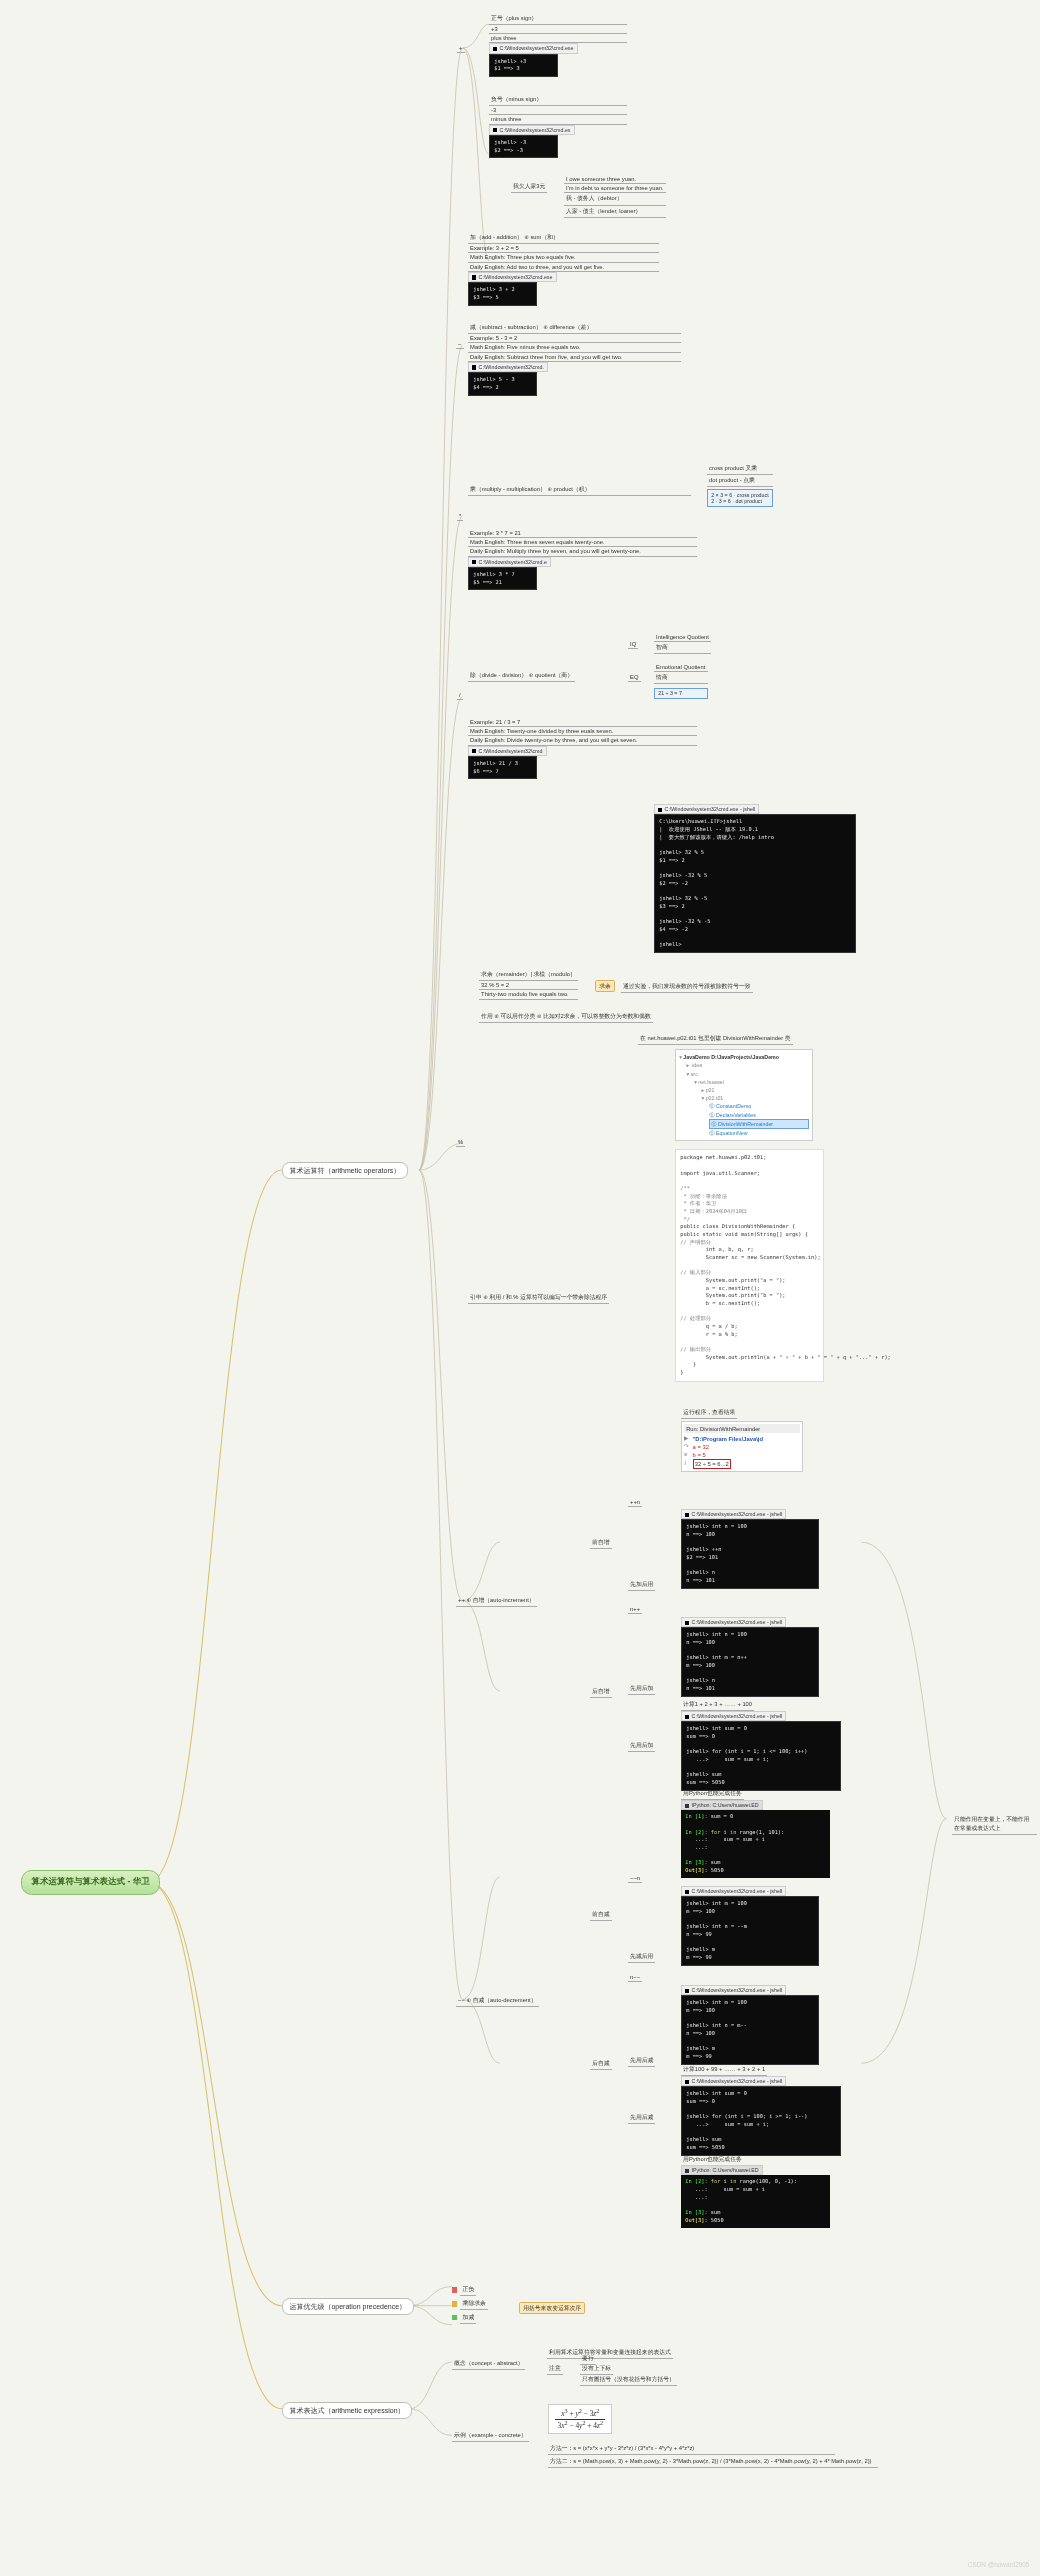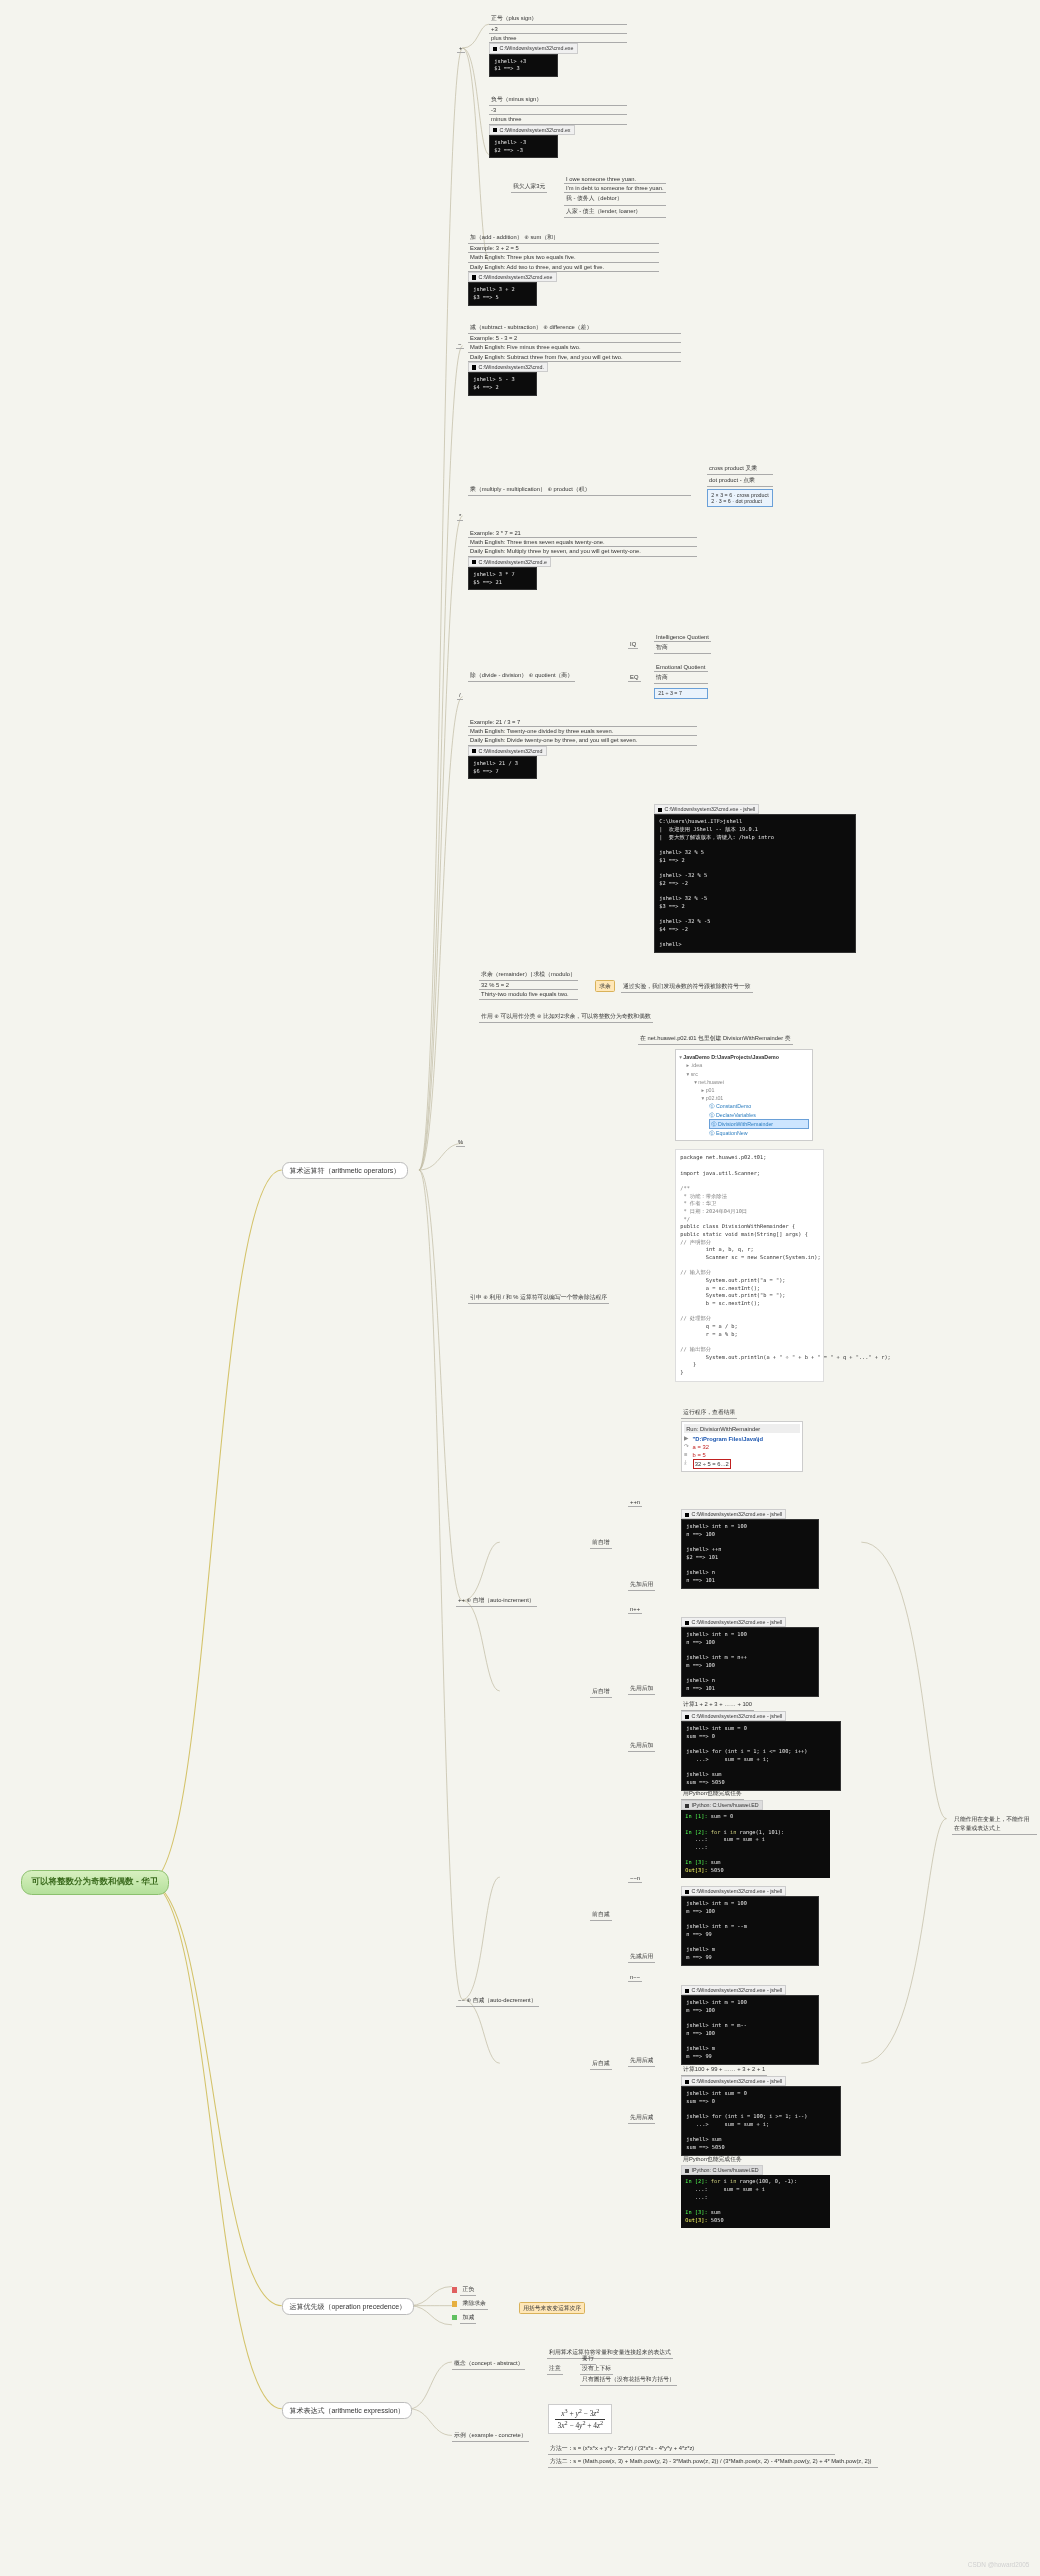--- a/index.html
+++ b/index.html
@@ -88,21 +88,21 @@
     <path d="M1620 2900 C 1740 2900 1740 3420 1780 3420"></path>
     <path d="M1620 3880 C 1740 3880 1740 3420 1780 3420"></path>
     <path d="M770 4336 C 810 4336 810 4300 850 4300"></path>
     <path d="M770 4336 C 810 4336 810 4336 850 4336"></path>
     <path d="M770 4336 C 810 4336 810 4372 850 4372"></path>
     <path d="M770 4530 C 810 4530 810 4442 850 4442"></path>
     <path d="M770 4530 C 810 4530 810 4580 850 4580"></path>
   </g>
 </svg>
 
-<div class="node root-node" style="left:21px; top:1870px;"><span>可以将整数分为奇数和偶数 - 华卫</span></div>
+<div class="node root-node" style="left:21px; top:1870px;"><span>算术运算符与算术表达式 - 华卫</span></div>
 
 <div class="node cat-node" style="left:282px; top:1162px;"><span>算术运算符（arithmetic operators）</span></div>
 <div class="node cat-node" style="left:282px; top:2298px;"><span>运算优先级（operation precedence）</span></div>
 <div class="node cat-node" style="left:282px; top:2402px;"><span>算术表达式（arithmetic expression）</span></div>
 
 <div class="node leaf" style="left:457px; top:44px;">+</div>
 <div class="node leaf" style="left:456px; top:340px;">−</div>
 <div class="node leaf" style="left:457px; top:512px;">*</div>
 <div class="node leaf" style="left:457px; top:691px;">/</div>
 <div class="node leaf" style="left:456px; top:1138px;">%</div>

